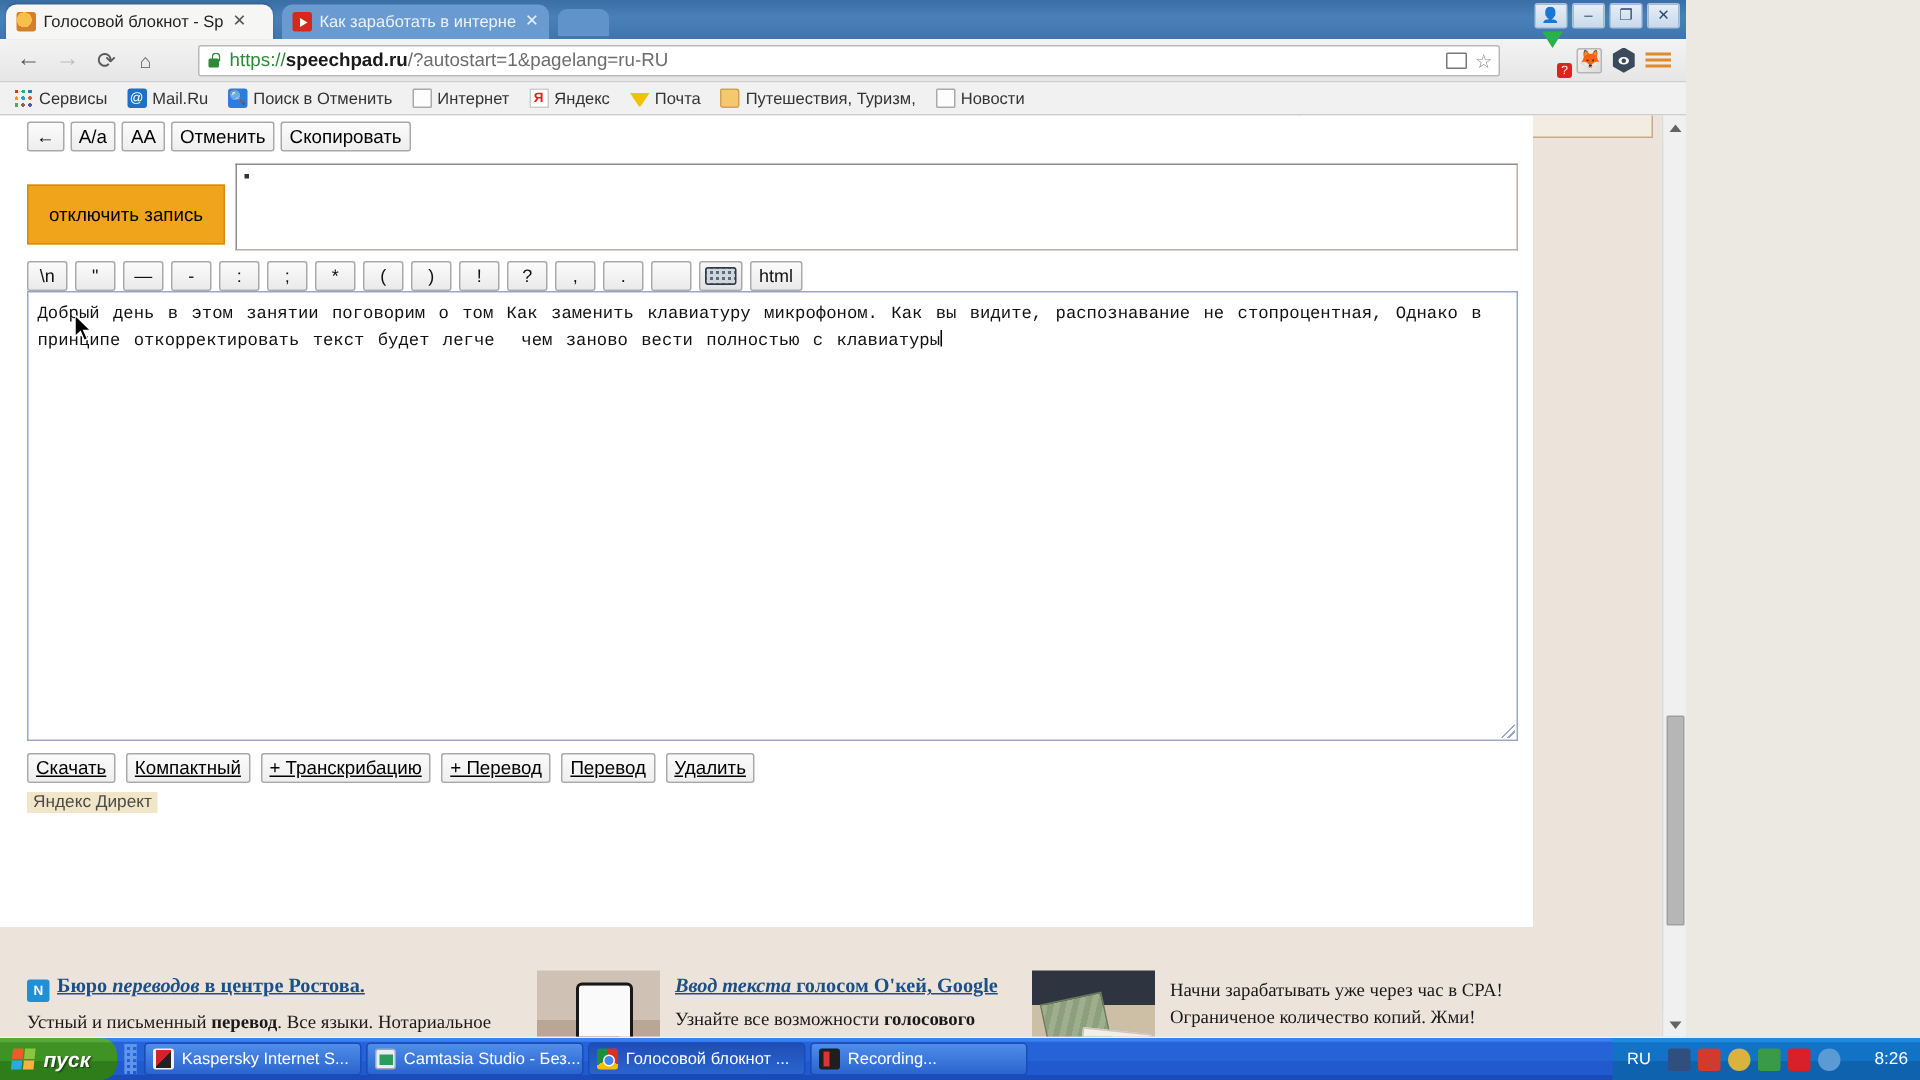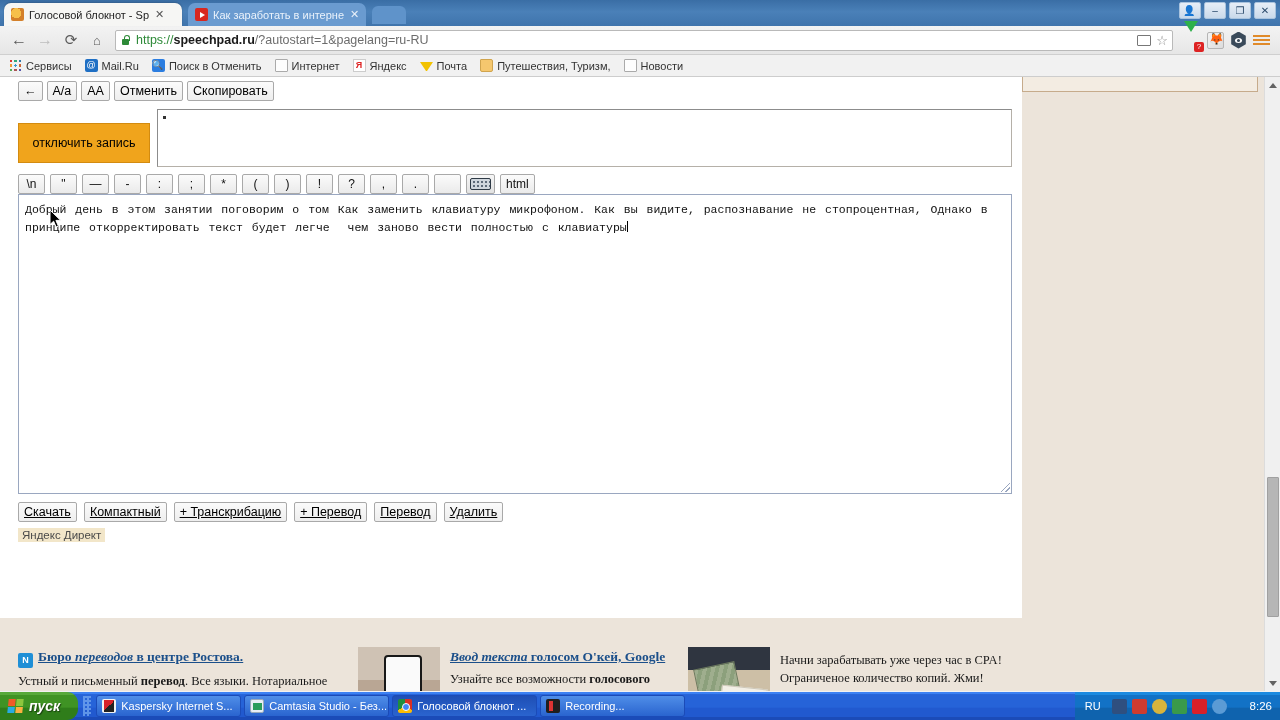--- a/index.html
+++ b/index.html
@@ -6,21 +6,21 @@
   html, body {
     margin: 0; padding: 0;
     width: 1280px; height: 720px;
     overflow: hidden;
     font-family: "Liberation Sans", sans-serif;
     background: #ece9e2;
   }
 
   
   #browser {
-    position: absolute; left: 0; top: 0; width: 1280px; height: 692px;
+    position: absolute; left: 0; top: 0; width: 1124px; height: 692px;
     background: #f1f1f1;
   }
 
   
   .tabstrip {
     position: relative; height: 26px;
     background: linear-gradient(to bottom, #3a6ea5 0%, #4a80b8 45%, #3f74ac 100%);
     padding-left: 4px;
   }
   .tab {
@@ -75,21 +75,21 @@
   .navbar {
     height: 29px; background: linear-gradient(to bottom,#f3f3f3,#e6e6e6);
     display: flex; align-items: center; padding: 0 6px;
     border-bottom: 1px solid #cfcfcf;
   }
   .navbtn { width: 26px; text-align: center; font-size: 16px; color: #5a5a5a; }
   .navbtn.fwd { color: #bdbdbd; }
   .navbtn.reload { font-size: 15px; }
   .navbtn.home { font-size: 13px; }
   .omnibox {
-    flex: 1; height: 21px; margin: 0 5px; background: #fff;
+    flex: 1; height: 21px; margin: 0 22px; background: #fff;
     border: 1px solid #b9b9b9; border-radius: 2px;
     display: flex; align-items: center; padding: 0 4px;
     font-size: 12.5px; overflow: hidden;
   }
   .lock {
     width: 11px; height: 11px; margin-right: 5px; flex: 0 0 11px; position: relative;
   }
   .lock::before {
     content:""; position:absolute; left:2px; top:4px; width:7px; height:6px;
     background:#2d8a38; border-radius:1px;

